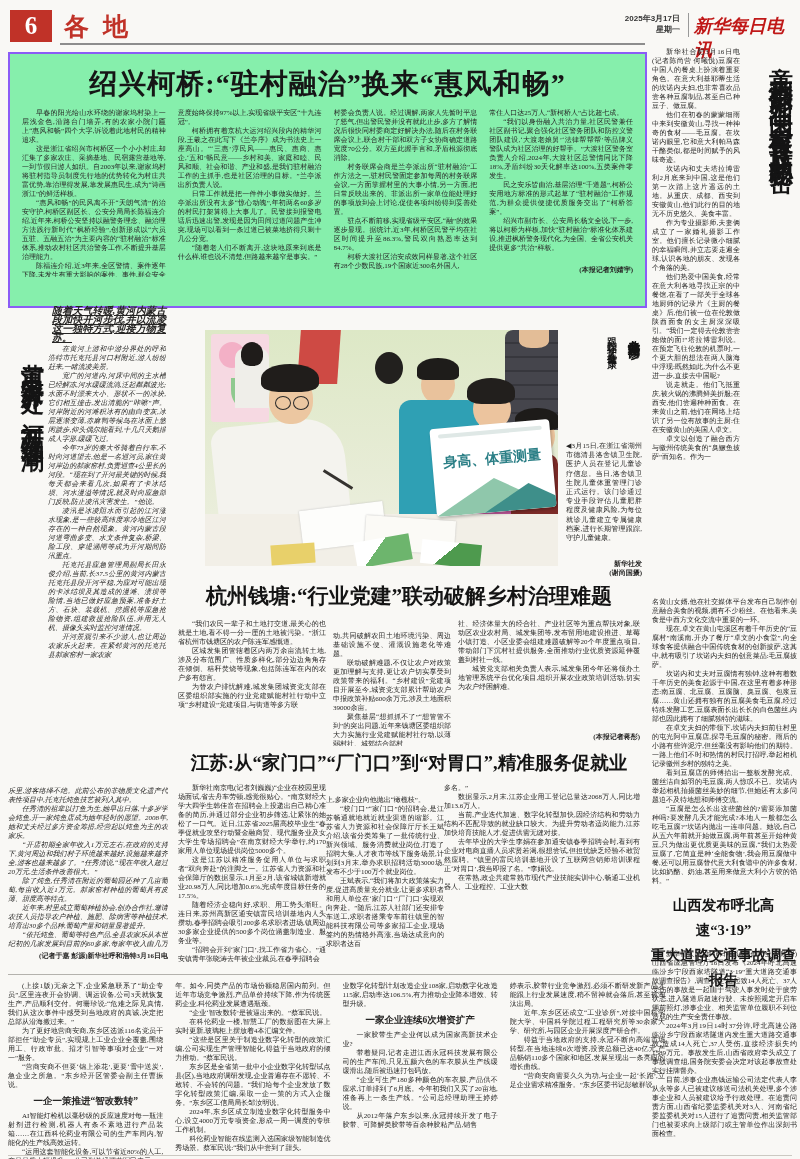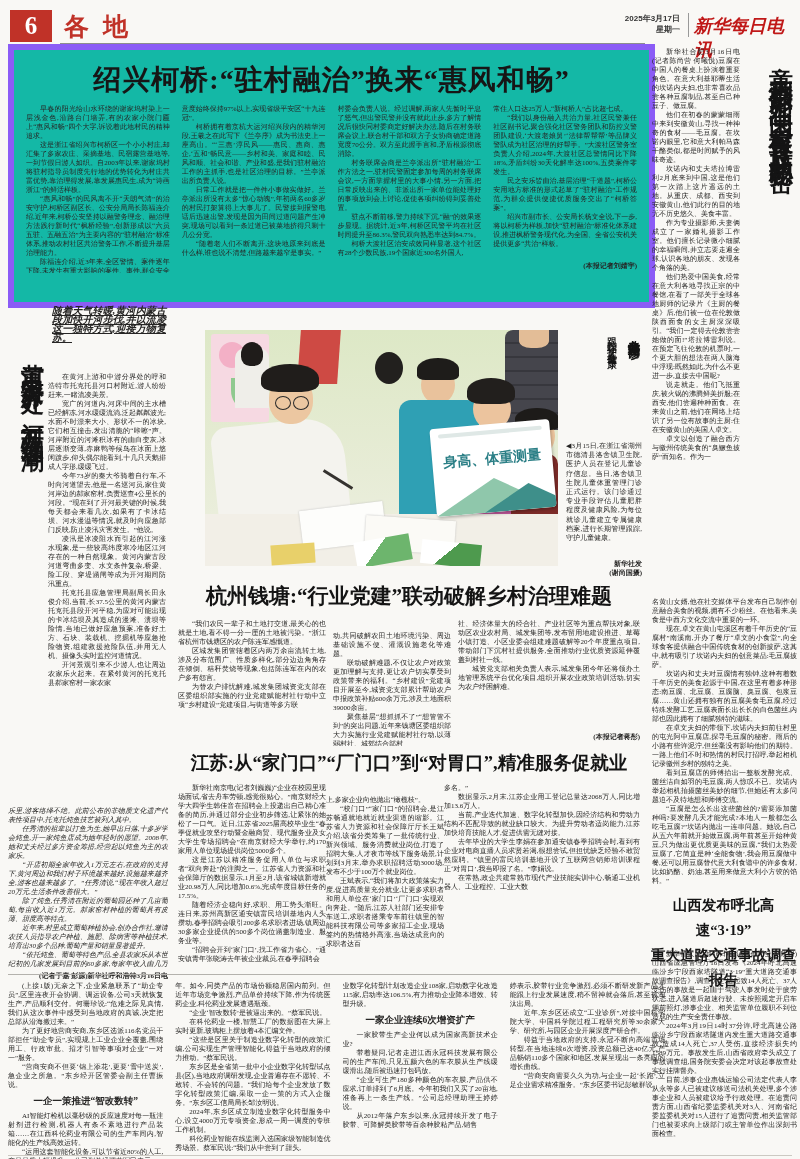--- a/index.html
+++ b/index.html
@@ -13,38 +13,38 @@
   
   .pgnum{left:10px;top:10px;width:42px;height:32px;background:#c03228;color:#fff;font-size:25px;font-weight:bold;
          display:flex;align-items:center;justify-content:center;}
   .section-title{left:64px;top:10px;font-size:25px;font-weight:bold;color:#c03228;letter-spacing:14px;}
   .hdr-rule{left:60px;top:43px;width:585px;height:2px;background:#8d8d8d;}
   .hdr-date{left:560px;top:13px;width:120px;font-family:"Liberation Sans",sans-serif;font-size:8px;font-weight:bold;
             text-align:right;line-height:11px;color:#333;}
   .hdr-sep{left:688px;top:13px;width:1px;height:24px;background:#999;}
   .masthead{left:694px;top:14px;width:102px;font-size:18px;font-weight:bold;font-style:italic;color:#c01818;letter-spacing:0px;}
   
-  .main-box{left:8px;top:44px;width:635px;height:252px;border:6px solid #8b5cf6;background:#14b8a6;}
+  .main-box{left:8px;top:52px;width:635px;height:252px;border:2px solid #8b5cf6;background:#86efac;}
   .main-h1{margin:11px 8px 6px 8px;text-align:center;font-size:28px;font-weight:bold;color:#161616;letter-spacing:1px;}
   .main-cols{display:flex;gap:12px;margin:6px 12px 0 12px;height:168px;overflow:hidden;}
   .main-cols .c{flex:1;}
   
   .rail-top{left:652px;top:48px;width:145px;height:546px;display:flex;}
   .rail-top-text{width:88px;height:546px;}
   .vert-h{writing-mode:vertical-rl;text-orientation:upright;font-weight:bold;color:#141414;}
   .tofu-vh{width:55px;height:546px;font-size:24px;letter-spacing:6px;margin-left:2px;text-align:start;}
   .rail-bottom{left:652px;top:598px;width:145px;height:288px;}
   .shanxi-h{left:650px;top:893px;width:147px;text-align:center;font-size:14.5px;font-weight:bold;line-height:25px;color:#141414;}
   .shanxi-b{left:652px;top:950px;width:145px;height:204px;}
   
   .yr{left:8px;top:306px;width:160px;height:652px;}
   .yr-intro{margin-left:44px;width:114px;font-size:10px;line-height:9px;font-style:italic;font-weight:bold;text-align:justify;text-decoration:underline;}
   .yr-row{display:flex;margin-top:3px;}
   .yr-vh{width:40px;height:438px;font-size:23px;letter-spacing:4px;}
-  .yr-colA{width:118px;height:430px;margin-top:28px;}
+  .yr-colA{width:118px;height:430px;font-style:italic;}
   .yr-colB{width:160px;height:162px;font-style:italic;margin-top:4px;}
   .yr-byline{width:160px;margin-top:2px;}
   
   .photo{left:205px;top:330px;width:353px;height:236px;background:linear-gradient(180deg,#dde8c6 0%,#e7ecd6 60%,#eef0e2 100%);overflow:hidden;}
   .ph{position:absolute;}
   
   .cap{left:566px;top:330px;width:76px;height:236px;}
   .cap-heads{display:flex;justify-content:flex-end;gap:7px;height:100px;}
   .cap-sub{font-size:9.5px;letter-spacing:3px;height:100px;}
   .cap-main{font-size:12px;letter-spacing:1px;height:100px;}
@@ -89,21 +89,21 @@
         </div>
       <div class="c body-col cont">
           <p>意度始终保持97%以上,实现省级平安区“十九连冠”。</p>
           <p>柯桥拥有着京杭大运河绍兴段内的精华河段,王羲之在此写下《兰亭序》成为书法史上一座高山。“‘三惠’淳民风——惠民、惠商、惠企,‘五和’畅民意——乡村和美、家庭和睦、民风和顺、社会和谐、产业和盛,是我们驻村融治工作的主抓手,也是社区治理的目标。”兰亭派出所负责人说。</p>
           <p>日常工作就是把一件件小事做实做好。兰亭派出所没有太多“惊心动魄”,年初两名60多岁的村民打架算得上大事儿了。民警接到报警电话后迅速出警,发现是因为田间过道问题产生冲突,现场可以看到一条过道已被菜地挤得只剩十几公分宽。</p>
           <p>“随着老人们不断离开,这块地原来到底是什么样,谁也说不清楚,但路越来越窄是事实。”</p>
         </div>
       <div class="c body-col cont">
           <p>村委会负责人说。经过调解,两家人先暂时平息了怒气,但出警民警并没有就此止步,多方了解情况后很快同村委商定好解决办法,随后在村务联席会议上,联合村干部和双方子女协商确定道路宽度70公分。双方至此握手言和,矛盾根源彻底消除。</p>
           <p>村务联席会商是兰亭派出所“驻村融治”工作方法之一,驻村民警固定参加每周的村务联席会议,一方面掌握村里的大事小情,另一方面,把日常反映出来的、非派出所一家单位能处理好的事项放到会上讨论,促使各项纠纷得到妥善处置。</p>
-          <p>驻点不断前移,警力持续下沉,“融”的效果逐步显现。据统计,近3年,柯桥区民警平均在社区时间提升至86.3%,警民双向熟悉率达到84.7%。</p>
+          <p>驻点不断前移,实现省级平安区,“融”的效果逐步显现。据统计,近3年,柯桥区民警平均在社区时间提升至86.3%,警民双向熟悉率达到84.7%。</p>
           <p>柯桥大渡社区治安成效同样显著,这个社区有28个少数民族,19个国家近300名外国人,</p>
         </div>
       <div class="c">
         <div class="body-col cont" style="height:156px;">
             <p>常住人口达25万人,“新柯桥人”占比超七成。</p>
             <p>“我们以身份融入共治力量,社区民警兼任社区副书记,聚合强化社区警务团队和防控义警团队建设,‘大渡老娘舅’‘法律帮帮帮’等品牌义警队成为社区治理的好帮手。”大渡社区警务室负责人介绍,2024年,大渡社区总警情同比下降18%,矛盾纠纷30天化解率达100%,五类案件零发生。</p>
             <p>民之安乐皆由治,基层治理“千道题”,柯桥公安用地方标准的形式起草了“驻村融治”工作规范,为群众提供便捷优质服务交出了“柯桥答案”。</p>
             <p>绍兴市副市长、公安局长杨文全说,下一步,将以柯桥为样板,加快“驻村融治”标准化体系建设,推进枫桥警务现代化,为全国、全省公安机关提供更多“共治”样板。</p>
           </div>
         <div class="byline">(本报记者刘婧宇)</div>

